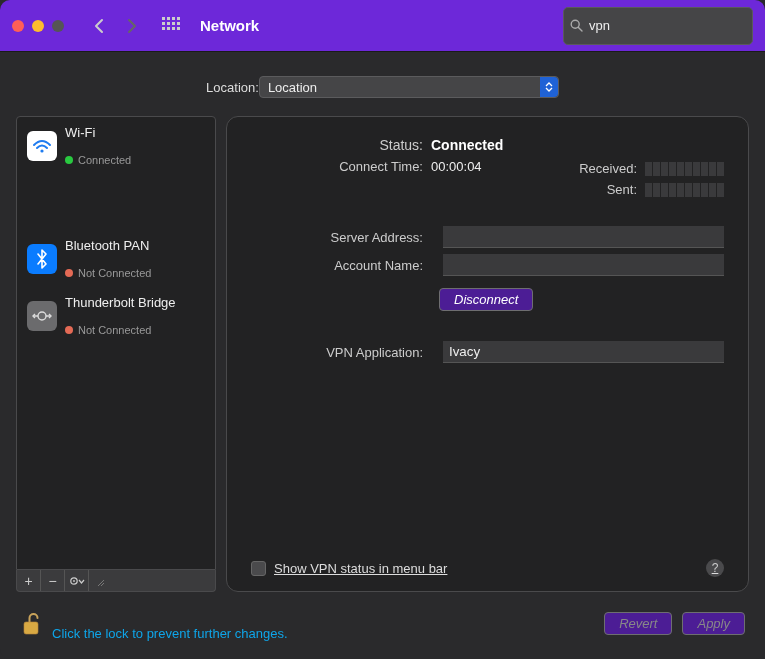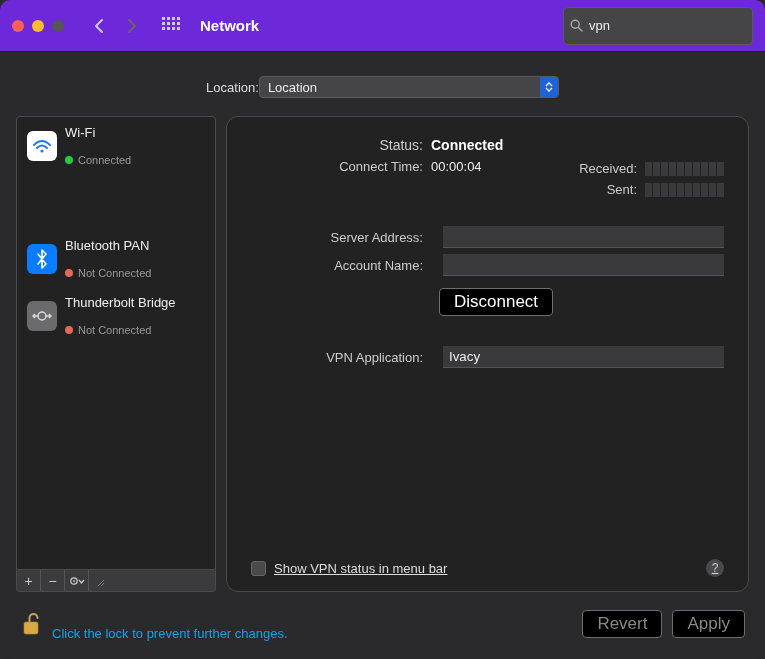--- a/index.html
+++ b/index.html
@@ -56,21 +56,21 @@
   .ipseg { width: 28px; height: 16px; background: #3a3a3c; }
   .ipseg.light { background: #888; }
   .bars { display: inline-flex; gap: 1px; }
   .bars span { width: 7px; height: 14px; background: #3a3a3c; }
   .sent-recv { position: absolute; right: 24px; top: 44px; display: flex; flex-direction: column; gap: 6px; }
   .sr { display: flex; align-items: center; gap: 8px; }
   .sr .k { color: #ccc; font-size: 13px; text-align: right; width: 62px; }
   .fieldrow { display: flex; align-items: center; margin-bottom: 6px; gap: 12px; }
   .fieldrow .k { width: 180px; text-align: right; padding-right: 8px; color: #ccc; font-size: 13px; }
   .fieldrow input.txt { flex: 1; max-width: 290px; height: 22px; background: #3a3a3c; border: none; border-bottom: 1px solid #555; color: #eee; padding: 0 6px; outline: none; }
-  .btn { background: #000000; color: #fff; border: 1px solid #6e6e70; border-radius: 4px; padding: 3px 14px; font-size: 17px; cursor: pointer; }
+  .btn { background: #4c1d95; color: #fff; border: 1px solid #6e6e70; border-radius: 4px; padding: 3px 14px; font-size: 13px; cursor: pointer; font-style: italic; }
   .btn.dim { color: #888; }
   .disconnect-row { display: flex; margin: 6px 0 30px; }
   .disconnect-row .pad { width: 188px; }
   .checkrow { display: flex; align-items: center; gap: 8px; margin-top: auto; text-decoration: underline; }
   .checkbox { width: 15px; height: 15px; border-radius: 3px; background: #4a4a4c; border: 1px solid #666; }
   .help { margin-left: auto; width: 18px; height: 18px; border-radius: 50%; background: #4a4a4c; color: #ccc; display: flex; align-items: center; justify-content: center; font-size: 12px; cursor: pointer; }
 
   .footer { display: flex; align-items: center; padding: 14px 20px 18px; gap: 10px; }
   .lock { width: 22px; height: 26px; display: flex; align-items: center; justify-content: center; }
   .footer-text { color: #0ea5e9; font-size: 13px; margin-top: 20px; }

